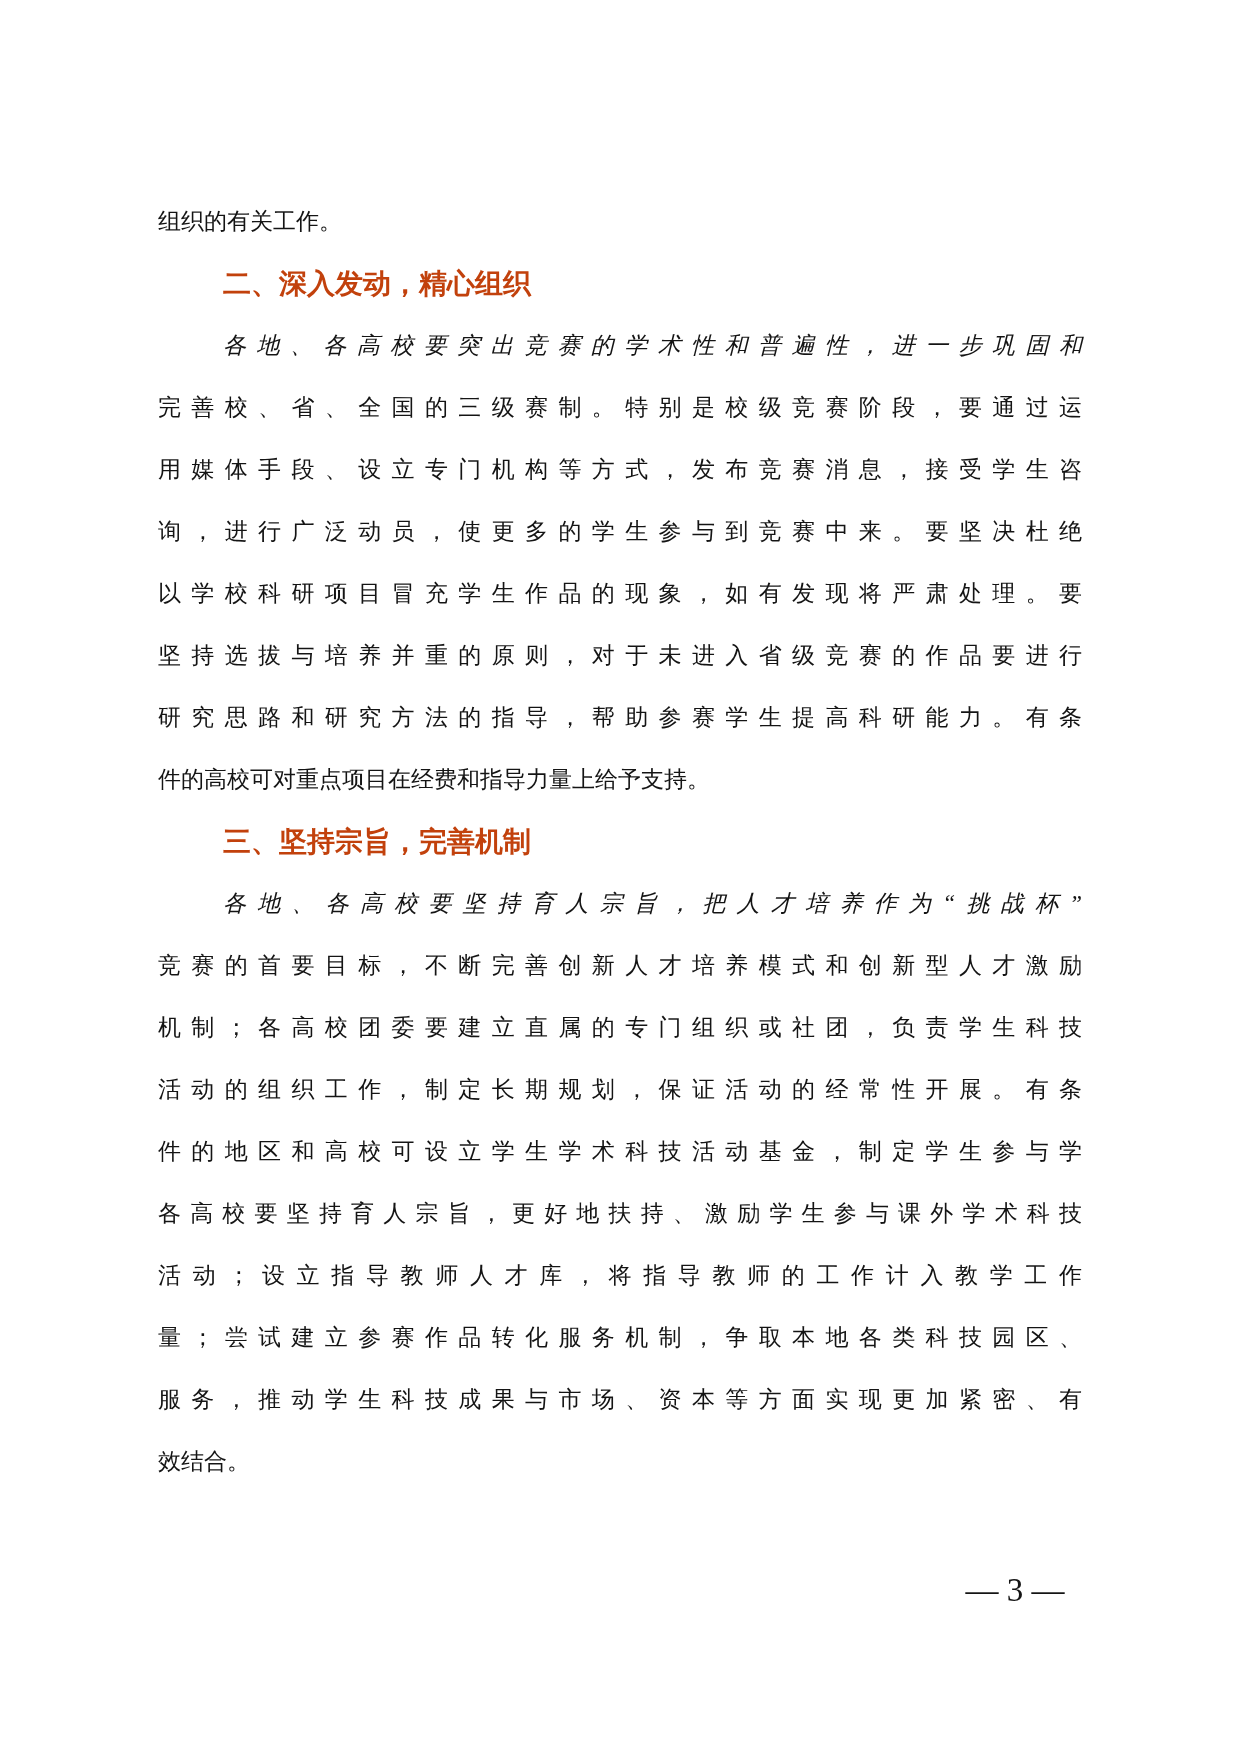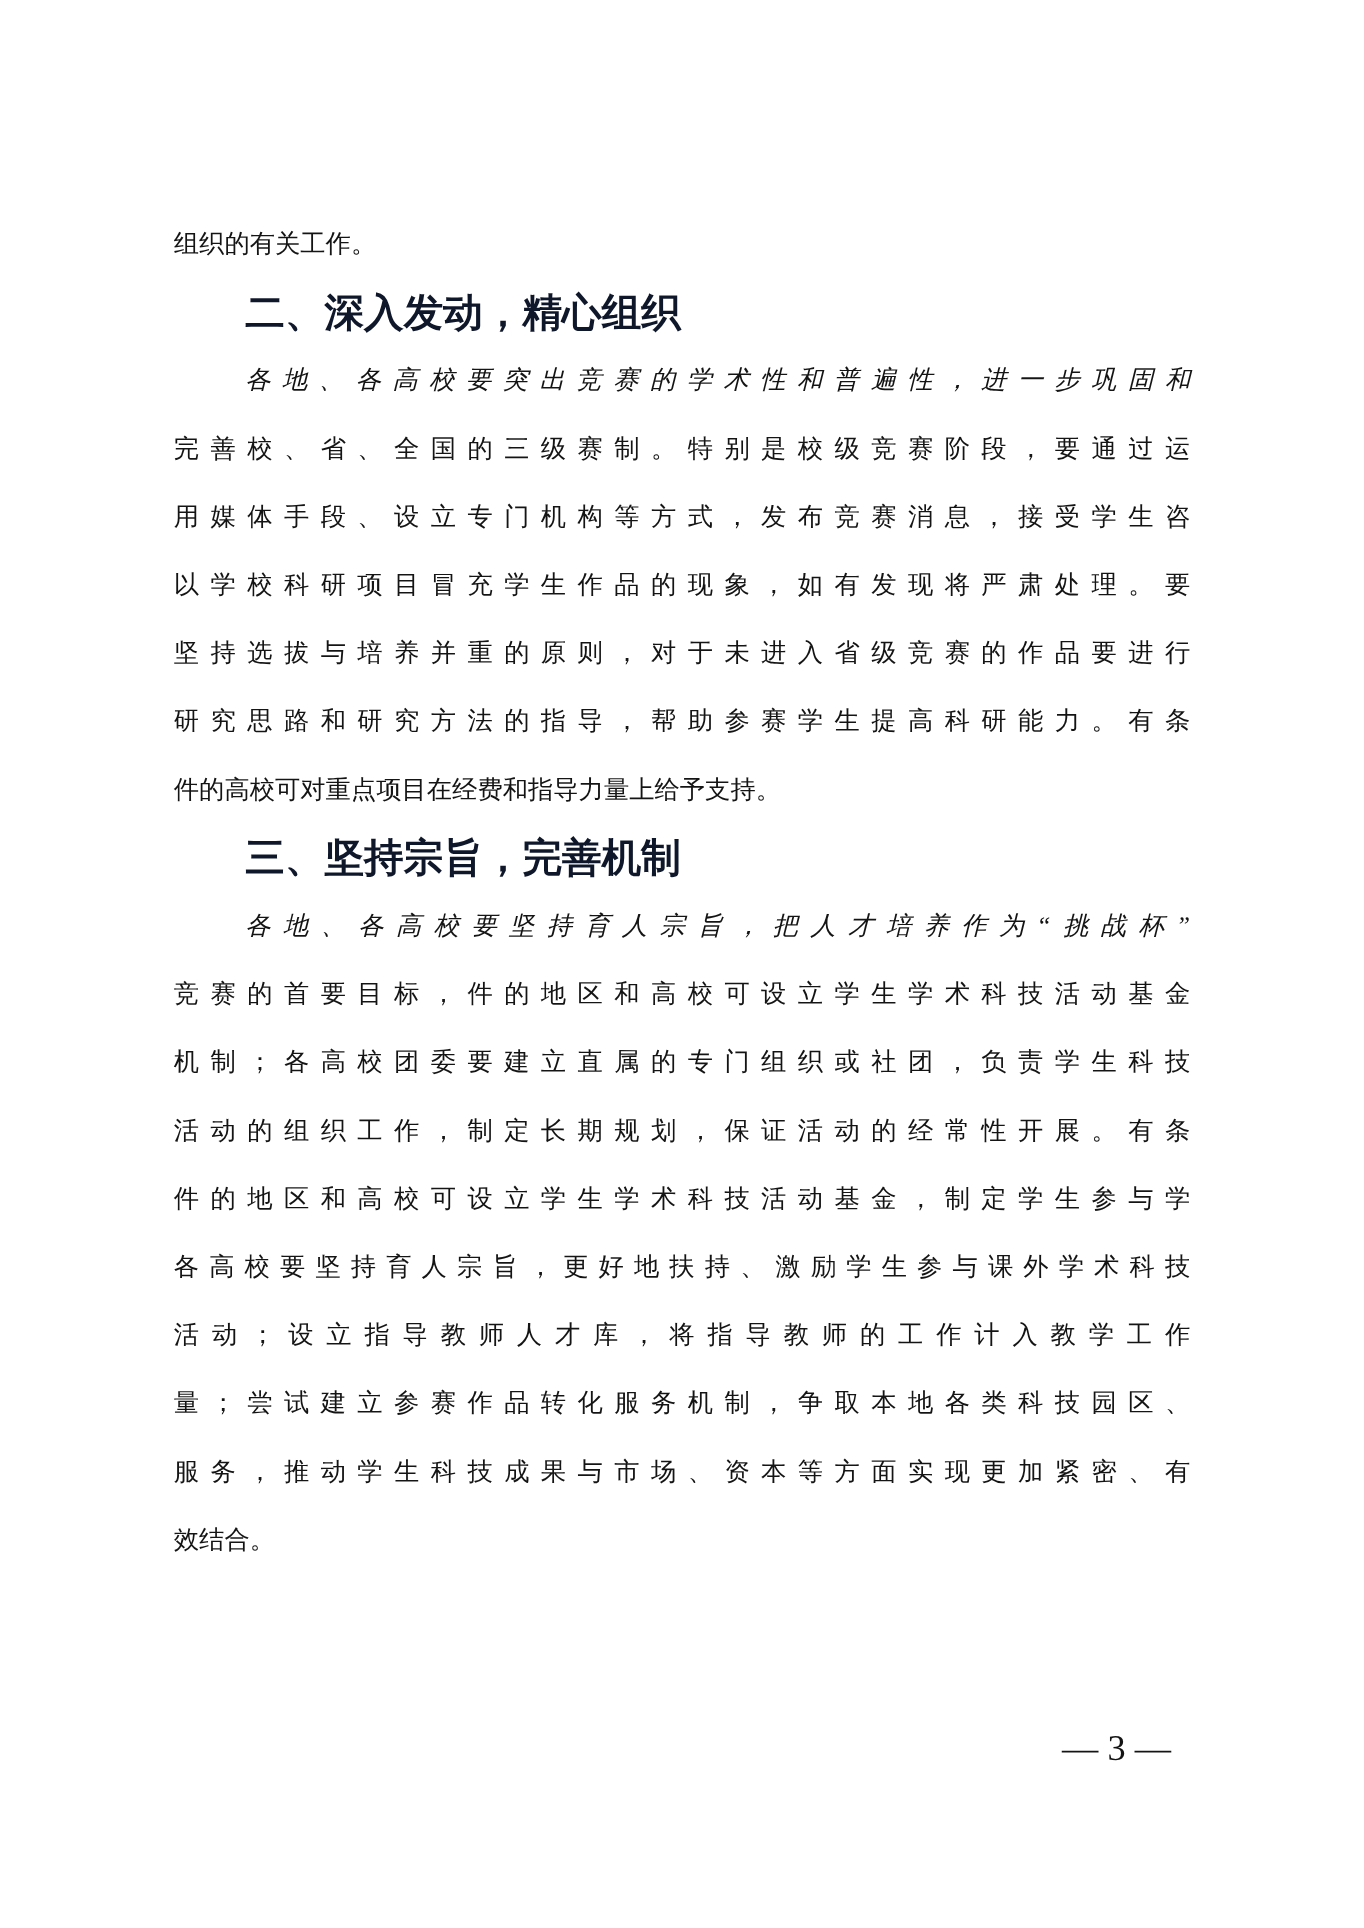--- a/index.html
+++ b/index.html
@@ -35,25 +35,25 @@
     text-align-last: justify;
     text-justify: inter-character;
   }
   .line.first {
     text-indent: 65px;
     font-style: italic;
   }
   .heading {
     height: 62px;
     line-height: 62px;
-    font-size: 36px;
+    font-size: 28px;
     font-weight: bold;
     font-family: "Liberation Sans", "DejaVu Sans", sans-serif;
     text-indent: 65px;
-    color: #0f172a;
+    color: #c2410c;
   }
   .page-number {
     position: absolute;
     top: 1565px;
     left: 915px;
     width: 200px;
     height: 50px;
     line-height: 50px;
     text-align: center;
     font-family: "Liberation Serif", "DejaVu Serif", serif;
@@ -64,27 +64,28 @@
 </head>
 <body>
 
 <div class="page">
   <div class="text-block">
       <div class="line">组织的有关工作。</div>
       <div class="heading">二、深入发动，精心组织</div>
       <div class="line fill first">各地、各高校要突出竞赛的学术性和普遍性，进一步巩固和</div>
       <div class="line fill">完善校、省、全国的三级赛制。特别是校级竞赛阶段，要通过运</div>
       <div class="line fill">用媒体手段、设立专门机构等方式，发布竞赛消息，接受学生咨</div>
+      <div class="line fill">询，进行广泛动员，使更多的学生参与到竞赛中来。要坚决杜绝</div>
       <div class="line fill">以学校科研项目冒充学生作品的现象，如有发现将严肃处理。要</div>
       <div class="line fill">坚持选拔与培养并重的原则，对于未进入省级竞赛的作品要进行</div>
       <div class="line fill">研究思路和研究方法的指导，帮助参赛学生提高科研能力。有条</div>
       <div class="line">件的高校可对重点项目在经费和指导力量上给予支持。</div>
       <div class="heading">三、坚持宗旨，完善机制</div>
       <div class="line fill first">各地、各高校要坚持育人宗旨，把人才培养作为“挑战杯”</div>
-      <div class="line fill">竞赛的首要目标，件的地区和高校可设立学生学术科技活动基金</div>
+      <div class="line fill">竞赛的首要目标，不断完善创新人才培养模式和创新型人才激励</div>
       <div class="line fill">机制；各高校团委要建立直属的专门组织或社团，负责学生科技</div>
       <div class="line fill">活动的组织工作，制定长期规划，保证活动的经常性开展。有条</div>
       <div class="line fill">件的地区和高校可设立学生学术科技活动基金，制定学生参与学</div>
       <div class="line fill">各高校要坚持育人宗旨，更好地扶持、激励学生参与课外学术科技</div>
       <div class="line fill">活动；设立指导教师人才库，将指导教师的工作计入教学工作</div>
       <div class="line fill">量；尝试建立参赛作品转化服务机制，争取本地各类科技园区、</div>
       <div class="line fill">服务，推动学生科技成果与市场、资本等方面实现更加紧密、有</div>
       <div class="line">效结合。</div>
     </div>
   <div class="page-number">— 3 —</div>

